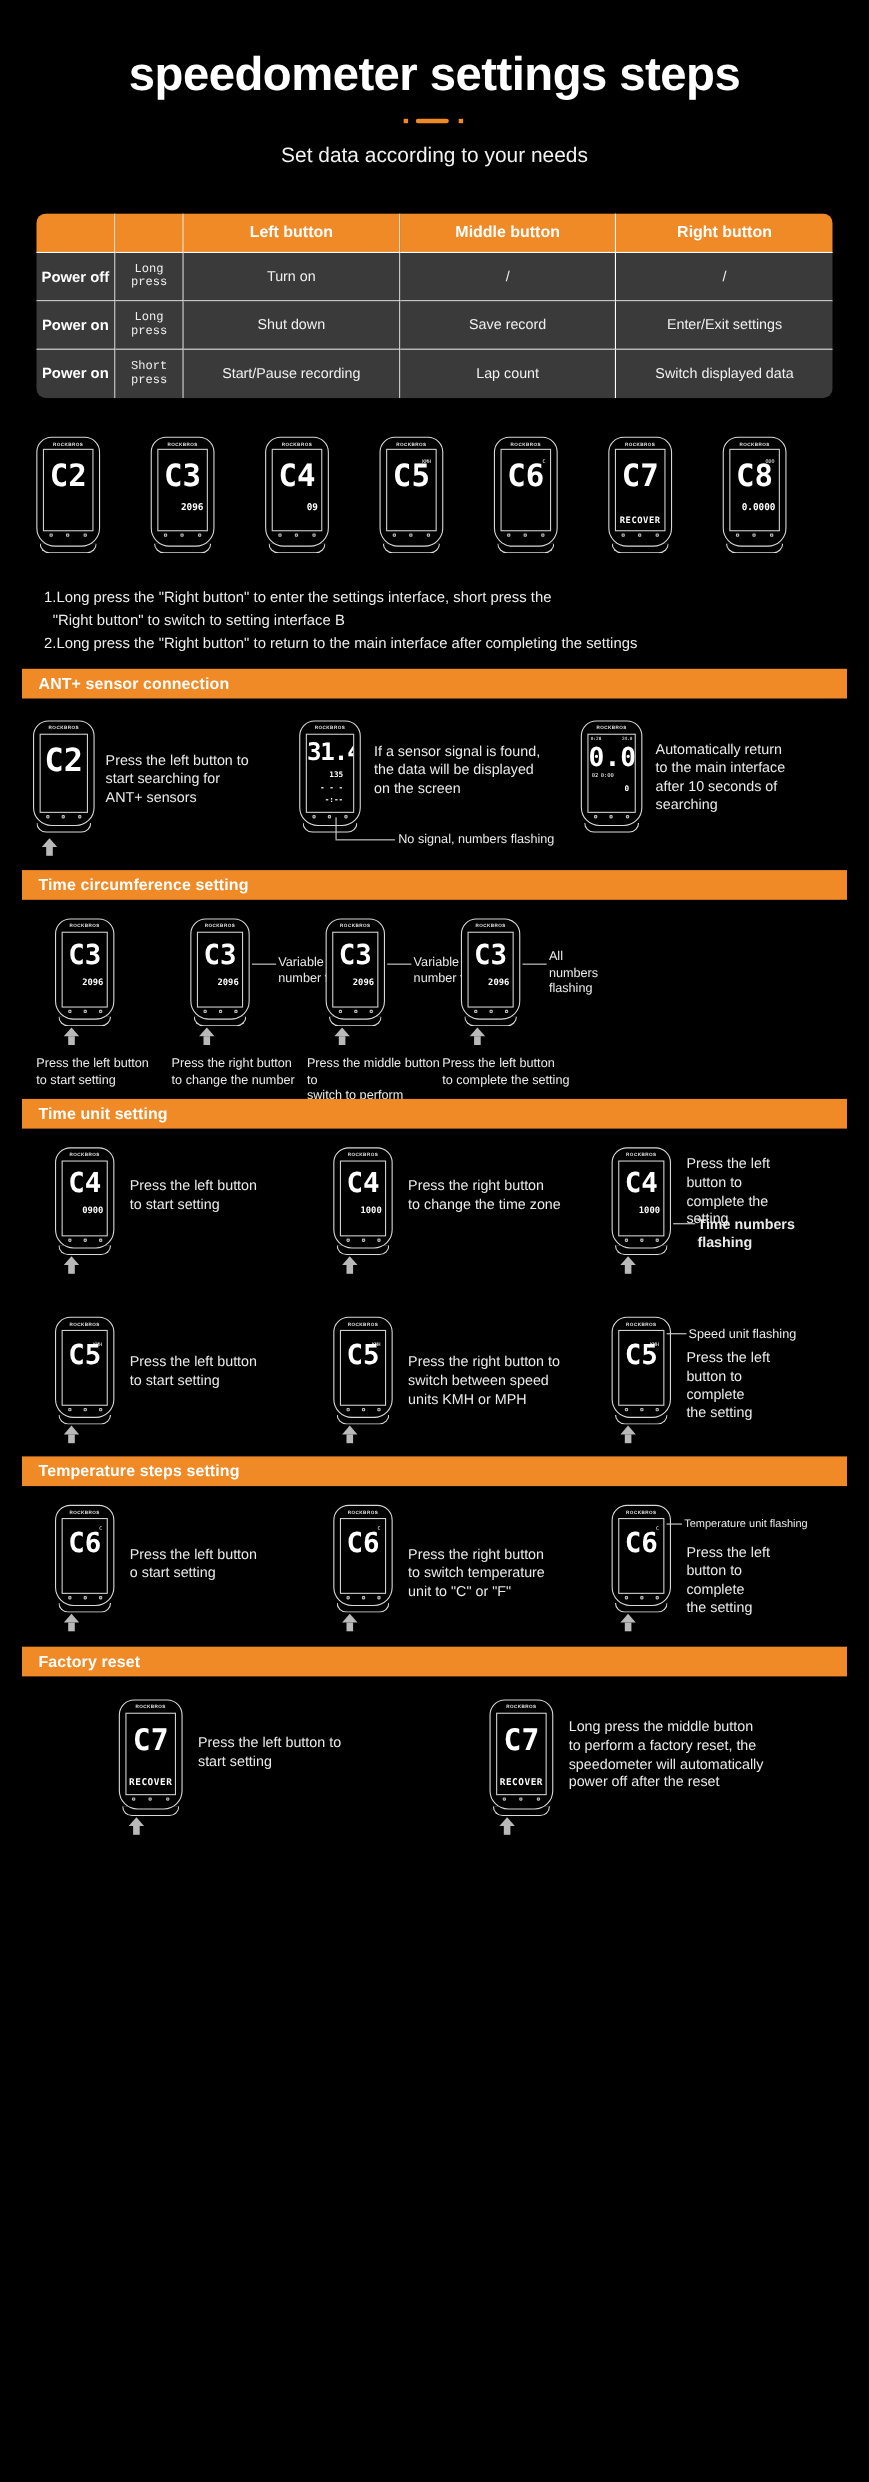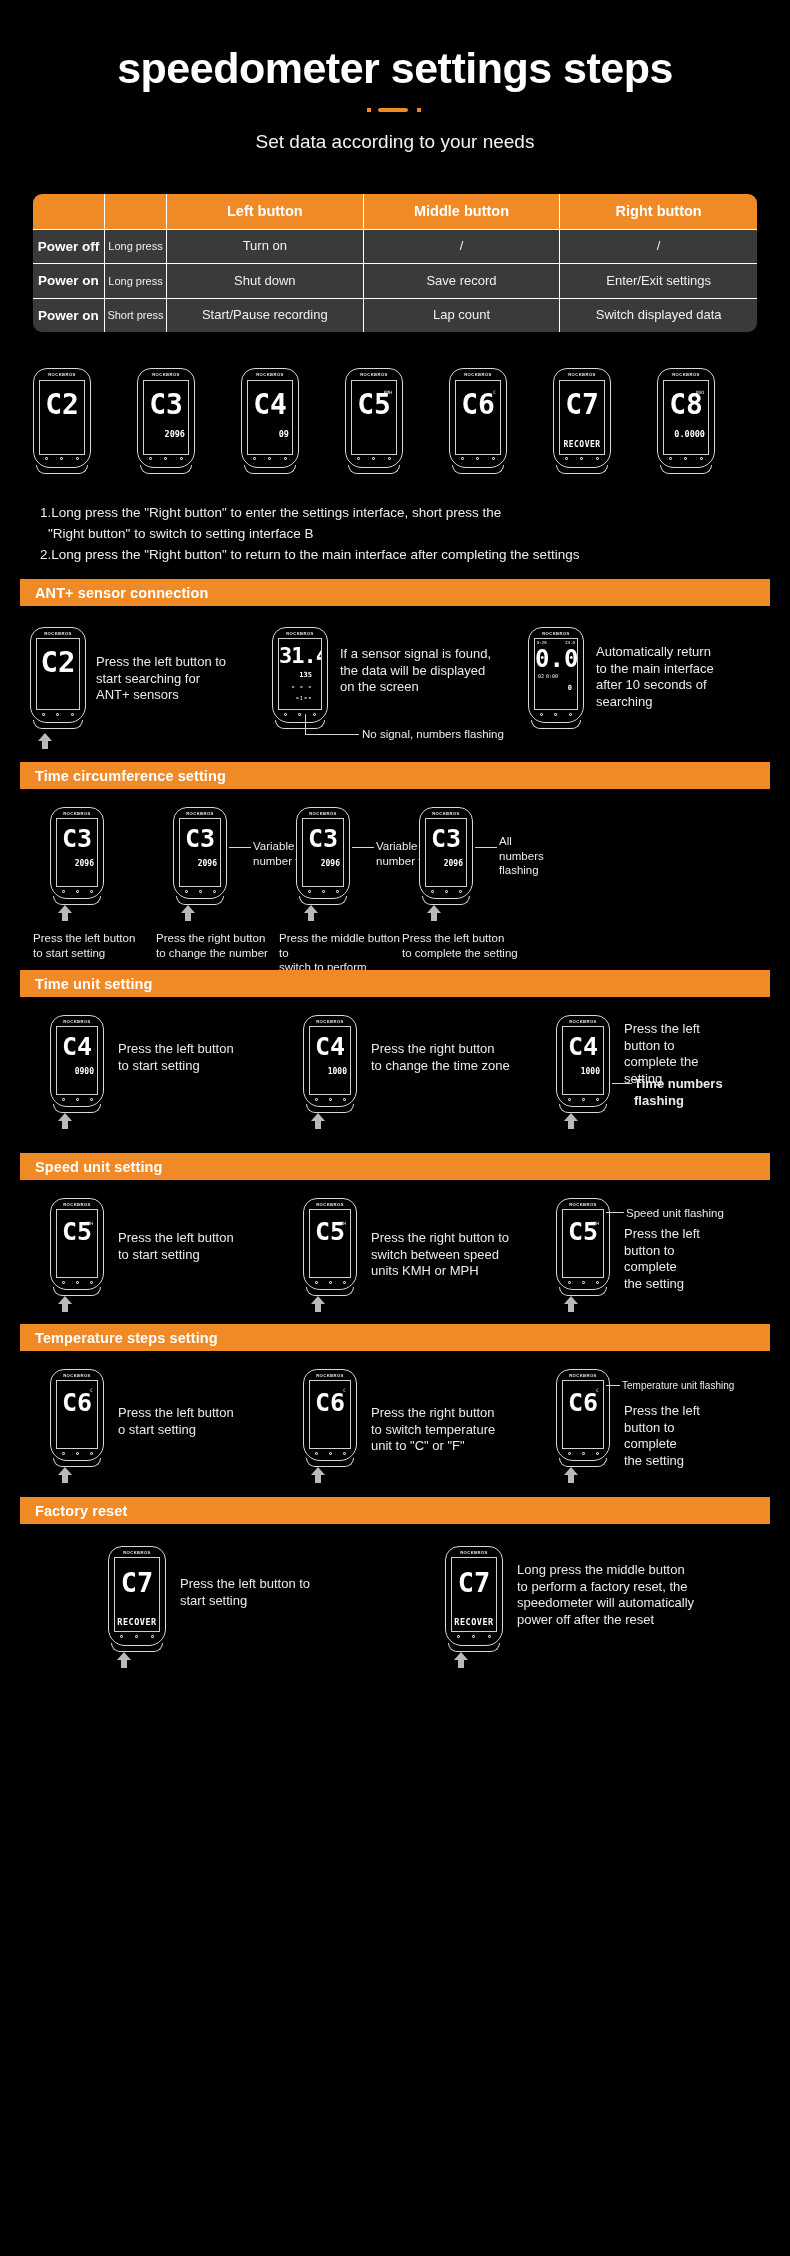--- a/index.html
+++ b/index.html
@@ -65,21 +65,21 @@
   table.btn-table thead th {
     background: #f08a26;
     color: #fff;
     font-weight: bold;
     font-size: 14.5px;
     height: 34px;
     border-bottom: 1px solid #ffffff;
     border-right: 1px solid #ffffff;
   }
   .c-state { width: 72px; font-weight: bold !important; color:#fff !important; font-size: 13.5px !important; }
-  .c-press { width: 62px; font-size: 11px !important; }
+  .c-press { width: 62px; font-size: 11px !important; font-family: Liberation Mono, monospace; }
   .c-col   { }
 
   
   .bar {
     margin: 0 20px;
     background: #f08a26;
     height: 27px;
     display: flex;
     align-items: center;
     padding-left: 15px;
@@ -571,21 +571,20 @@
 complete the
 setting</div>
         <div class="leader" style="left: 612px; top: 74px; width: 20px;"></div>
         <div class="cap" style="left: 634px; top: 67px; width: 120px; white-space: pre-line; font-weight: bold;">Time numbers
 flashing</div>
       </div>
   </div>
 </div>
 
 <div class="sec" style="margin-top:2px;">
-  <div class="bar">Speed unit setting</div>
   <div class="row" style="height:130px; margin-top:12px;">
     <div id="speed-devices">
         <div style="position: absolute; left: 50px; top: 0px;"><div class="dev"><div class="dev-body" style="width:54px;height:92px;">
               <div class="dev-brand">ROCKBROS</div>
               <div class="dev-screen" style="width:42px;height:69px;">
                 <div class="seg-code" style="font-size:25px;margin-top:9px;">C5</div>
                 <div class="tiny-mark" style="font-size:4.5px;right:4px;top:12px;">KMH</div>
               </div>
               <div class="dev-btns">
                 <span></span>

